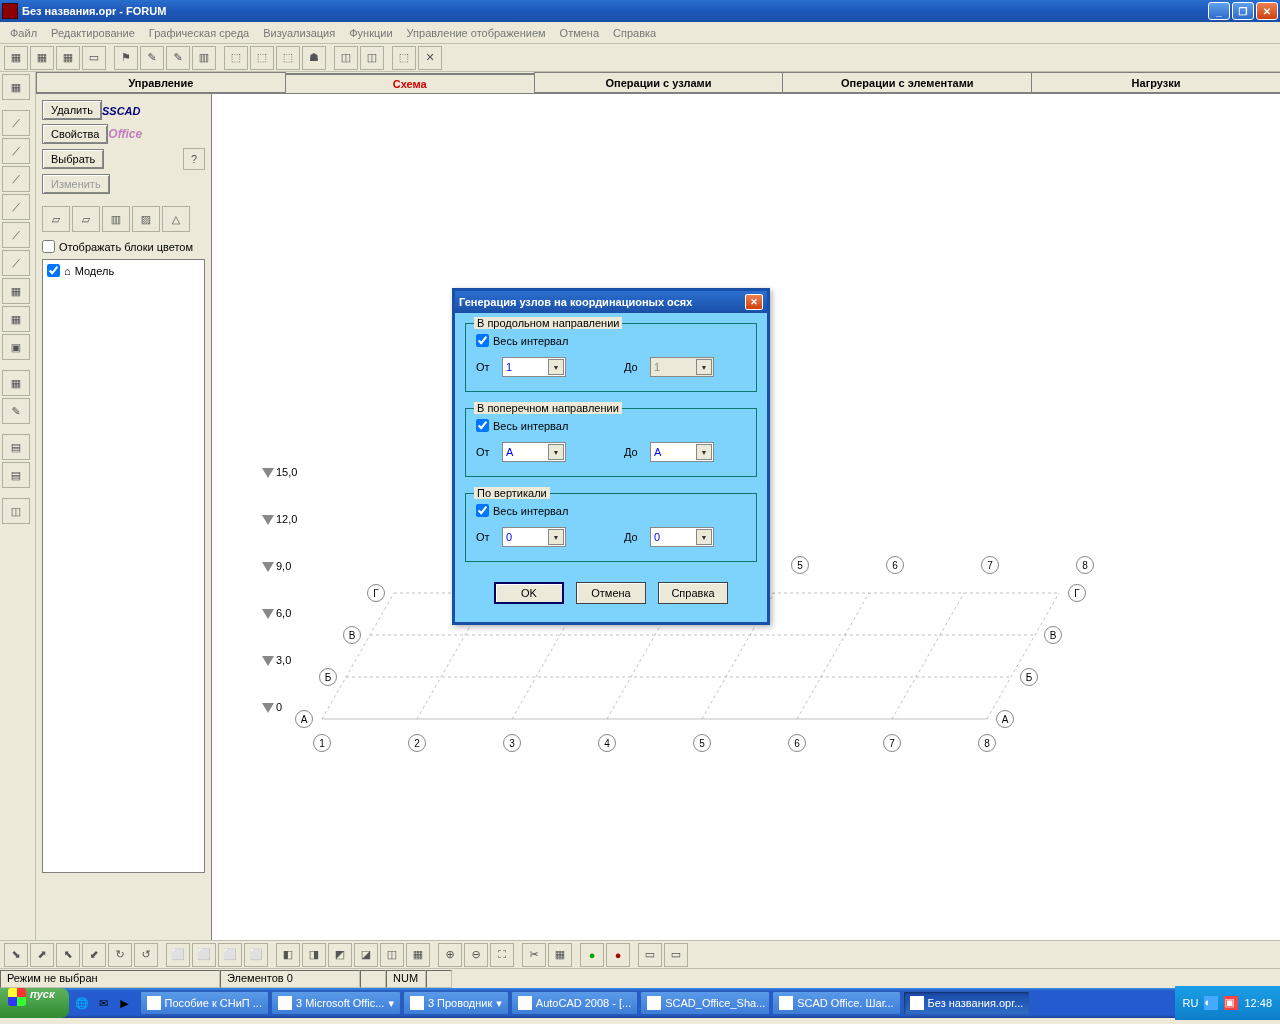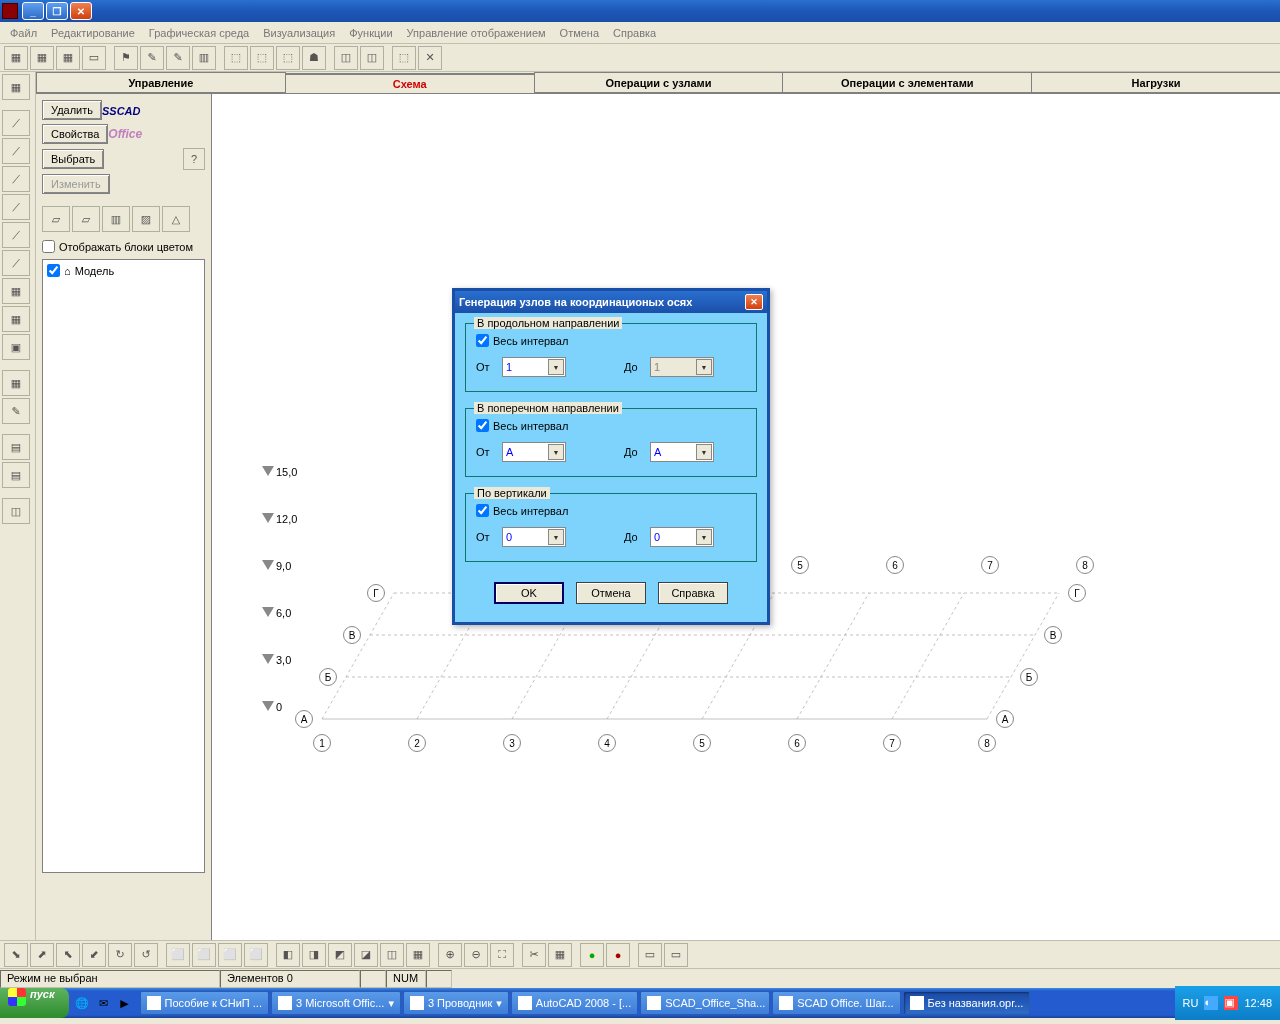--- a/index.html
+++ b/index.html
@@ -85,28 +85,29 @@
 .tray .ticon { width: 14px; height: 14px; }
 
 
 .ql { display: flex; gap: 1px; margin: 0 4px; }
 .ql .qicon { width: 20px; height: 20px; display: flex; align-items: center; justify-content: center; cursor: pointer; }
 
 
 .grid-svg { position: absolute; left: 0; top: 0; width: 100%; height: 100%; }
 .axis-label { position: absolute; font-size: 10px; color: #000; }
 .circ-label { width: 18px; height: 18px; border: 1px solid #888; border-radius: 50%; display: flex; align-items: center; justify-content: center; background: #fff; font-size: 10px; }
-.tri-label { display: flex; align-items: flex-start; gap: 2px; }
+.tri-label { display: flex; align-items: flex-end; gap: 2px; }
 .tri-label::before { content: ""; width: 0; height: 0; border-left: 6px solid transparent; border-right: 6px solid transparent; border-top: 10px solid #888; }
 </style>
 </head>
 <body>
 
 <div class="titlebar">
   <div class="app-icon"></div>
+  <div class="title">Без названия.opr - FORUM</div>
   <div class="win-btns">
     <div class="win-btn">_</div>
     <div class="win-btn">❐</div>
     <div class="win-btn close">✕</div>
   </div>
 </div>
 
 <div class="menubar" id="menubar">
     <div class="menu-item">Файл</div>
     <div class="menu-item">Редактирование</div>

